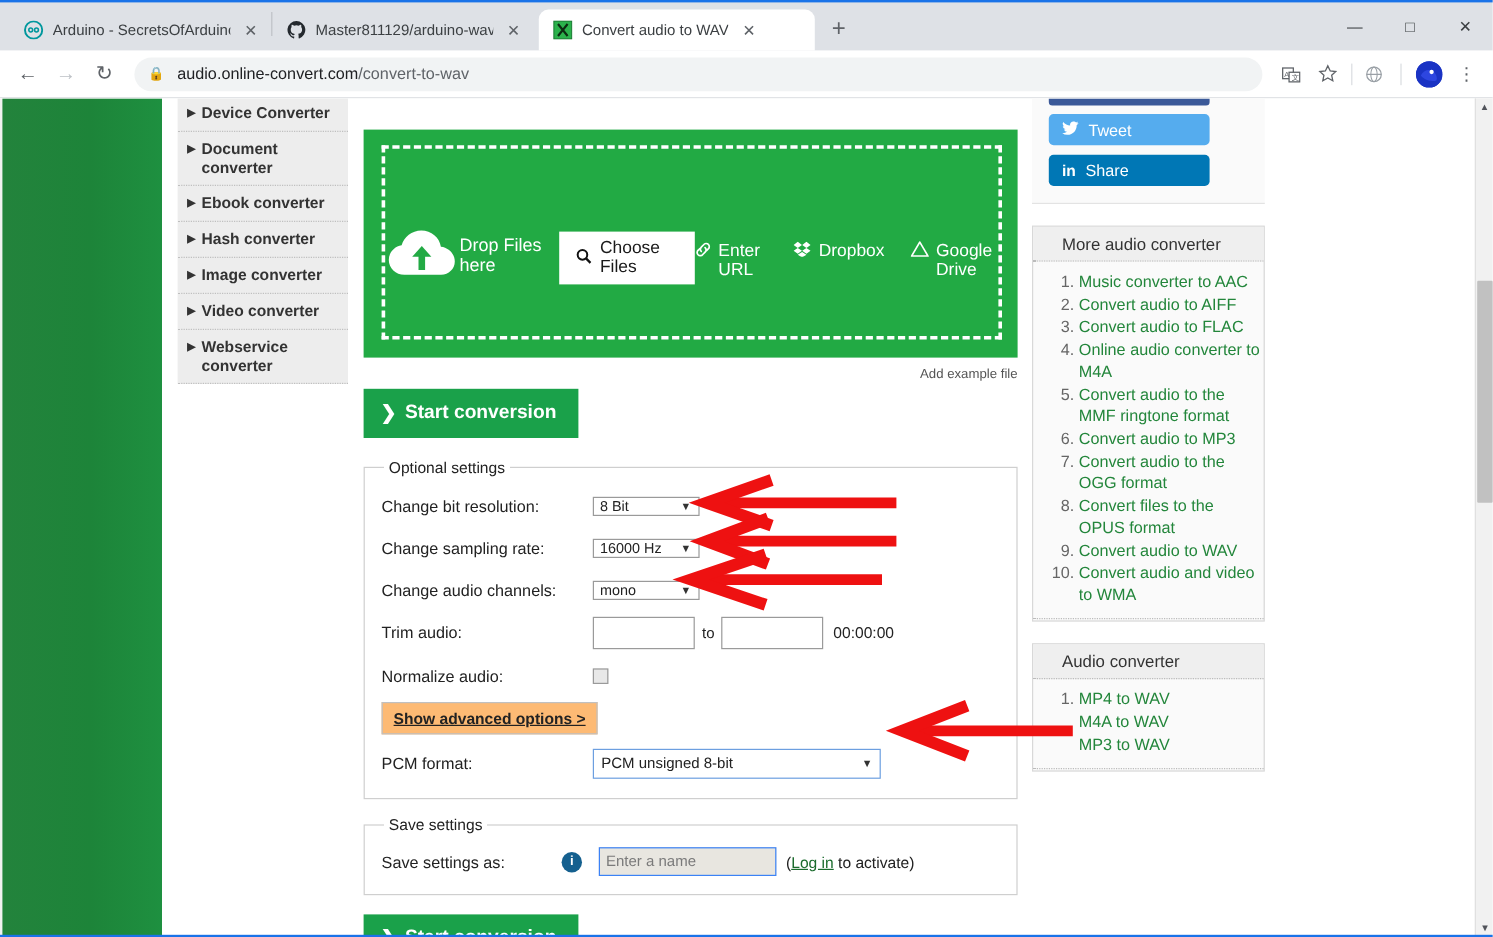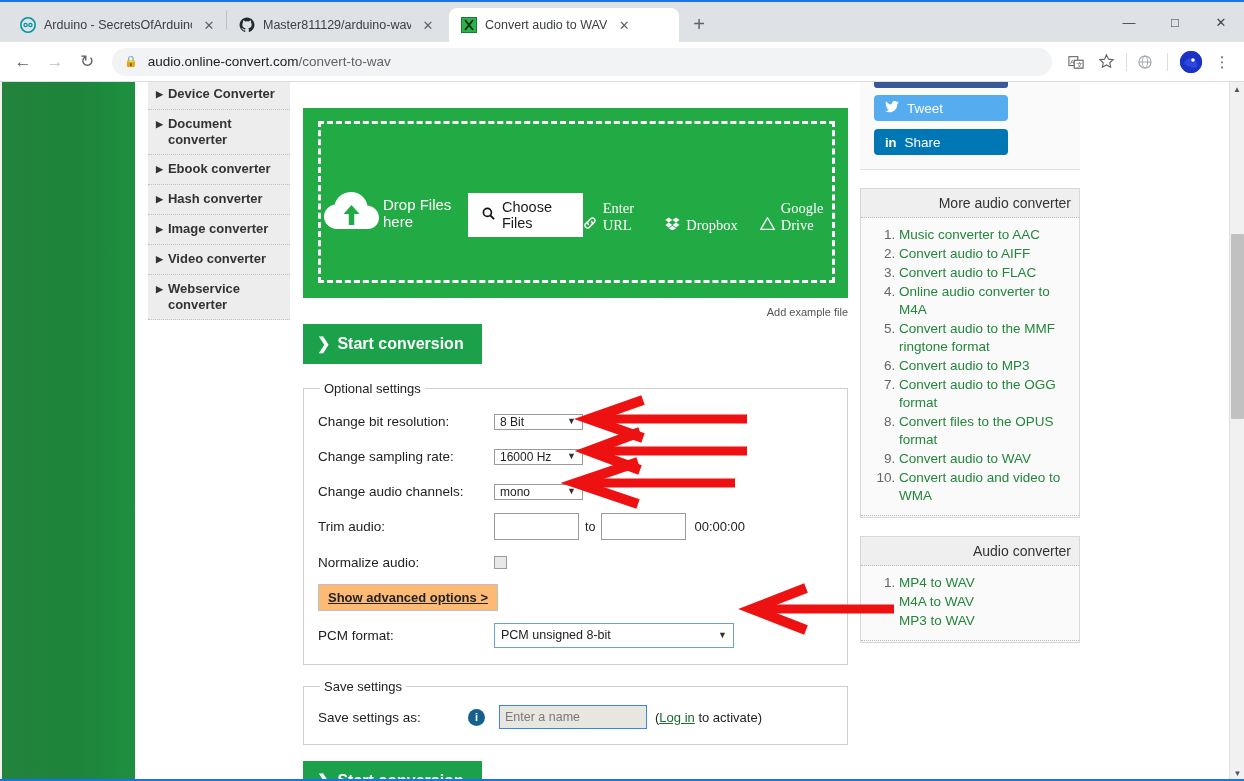--- a/index.html
+++ b/index.html
@@ -107,21 +107,21 @@
     display:flex; align-items:center; justify-content:flex-start;
     padding-top:16px;
   }
   .cloudicon { width:62px; height:44px; }
   .dropzone .droptext { color:#fff; font-size:15px; margin-top:6px; }
   .choosebtn {
     margin-top:10px; background:#fff; color:#1a1a1a; font-size:14.5px;
     padding:6px 14px; display:flex; align-items:center; gap:7px;
   }
   .srcrow { display:flex; gap:22px; margin-top:14px; color:#fff; font-size:14.5px; }
-  .srcrow span.s { display:flex; align-items:flex-end; gap:6px;font-family:Liberation Serif, serif; }
+  .srcrow span.s { display:flex; align-items:flex-start; gap:6px; }
 
   .exampleline { text-align:right; font-size:11px; color:#555; margin-top:8px; height:14px; }
 
   .startbtn {
     background:#1aa14a; color:#fff; font-weight:bold; font-size:16px;
     padding:10px 18px 11px 14px; display:inline-flex; align-items:center; gap:7px;
     border:0;
   }
   .startbtn .chev { font-weight:bold; }
 
@@ -170,34 +170,34 @@
   }
   .nameinput {
     border:1px solid #3b82f6; background:#e8e6e0; height:24px; width:148px;
     font-family:"Liberation Sans", sans-serif; font-size:12.5px; color:#222; padding-left:5px;
   }
   .nameinput::placeholder { color:#7a7a7a; }
   .logintext { font-size:13px; color:#222; margin-left:8px;}
   .logintext a { color:#1a6b2c; }
 
   
-  .rightbar { position:absolute; left:860px; top:0; width:220px;border-radius:31px; }
+  .rightbar { position:absolute; left:860px; top:0; width:194px;border-radius:31px; }
   .socialbox { background:#fafafa; border-bottom:1px solid #e3e3e3; padding:0 14px 14px 14px; }
   .fbstub { height:6px; background:#3b5998; width:134px; border-radius:0 0 3px 3px; margin-bottom:7px;}
   .sbtn {
     display:flex; align-items:center; gap:8px; border-radius:4px;
     color:#fff; font-size:13.5px; width:134px; height:26px; padding-left:11px;
   }
   .sbtn.tweet { background:#55acee; margin-bottom:8px;}
   .sbtn.share { background:#0077b5; }
 
   .panel { border:1px solid #d8d8d8; margin-top:18px; background:#fafafa; }
   .panel .phead {
-    background:#efefef; border-bottom:1px dotted #bbb; padding:6px 8px;
-    font-size:14px; color:#333;text-align:right;
+    background:#efefef; border-bottom:1px dotted #bbb; padding:6px 24px;
+    font-size:14px; color:#333;
   }
   .panel ol { margin:8px 0 10px 0; padding-left:38px; font-size:13.5px; color:#666; }
   .panel ol li { margin-bottom:1px; line-height:18px; }
   .panel ol li a { color:#23863b; text-decoration:none; }
   .panel .pfoot { border-top:1px dotted #bbb; height:2px; }
 
   
   .annot { position:absolute; left:0; top:0; width:1244px; height:699px; pointer-events:none; }
 
   

